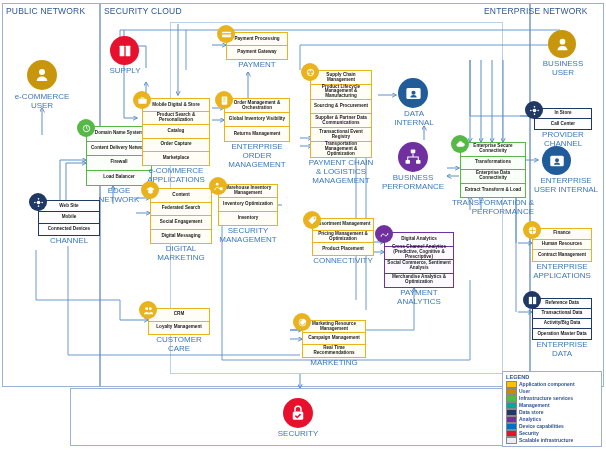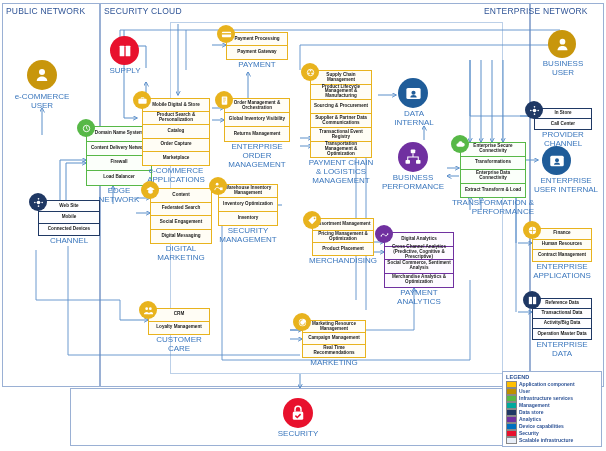--- a/index.html
+++ b/index.html
@@ -456,21 +456,21 @@
           <div class="row" style="height: 12px;">Pricing Management &amp; Optimization</div>
           <div class="row" style="height: 12px;">Product Placement</div>
         </div>
         <div class="badge" style="left: 303px; top: 211px; width: 18px; height: 18px; background: rgb(232, 179, 30);">
           <svg width="11" height="11" viewBox="0 0 24 24">
             <path d="M3 12l9-9h8v8l-9 9z" fill="#fff"></path>
             <circle cx="16.5" cy="7.5" r="1.8" fill="#E8B31E"></circle>
           </svg>
         </div>
         <div class="caption" style="left: 292px; top: 256px; width: 102px;">
-          <div>MERCHANDISING</div>
+          <div>CONNECTIVITY</div>
         </div>
       </div>
       <div class="group t-app">
         <div class="stack" style="left: 302px; top: 320px; width: 64px;">
           <div class="row" style="height: 12px;">Marketing Resource Management</div>
           <div class="row" style="height: 12px;">Campaign Management</div>
           <div class="row" style="height: 12px;">Real Time Recommendations</div>
         </div>
         <div class="badge" style="left: 293px; top: 313px; width: 18px; height: 18px; background: rgb(232, 179, 30);">
           <svg width="11" height="11" viewBox="0 0 24 24">

